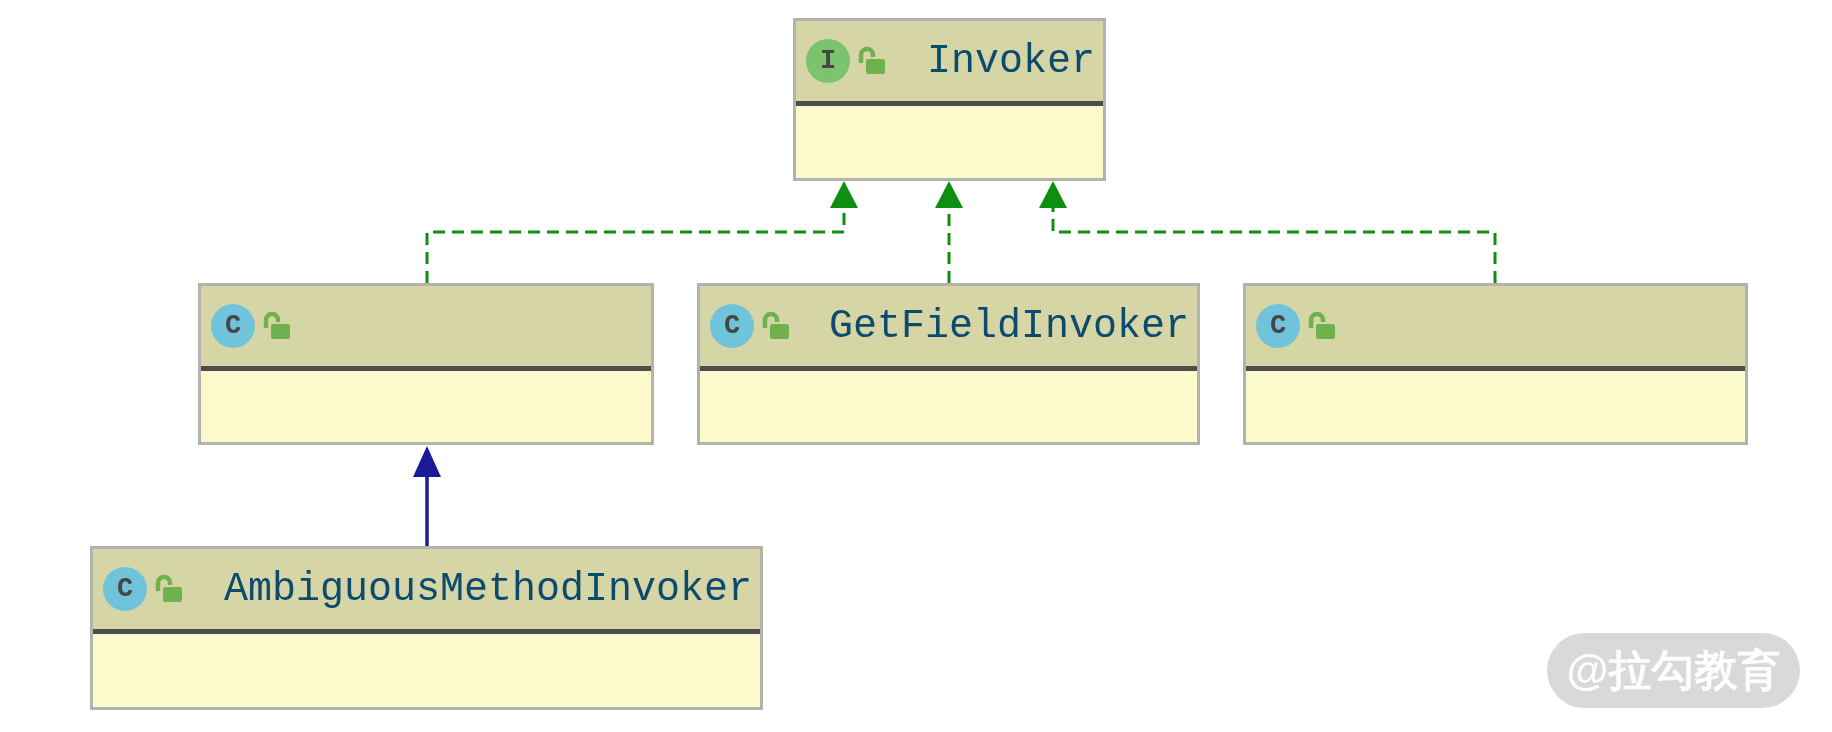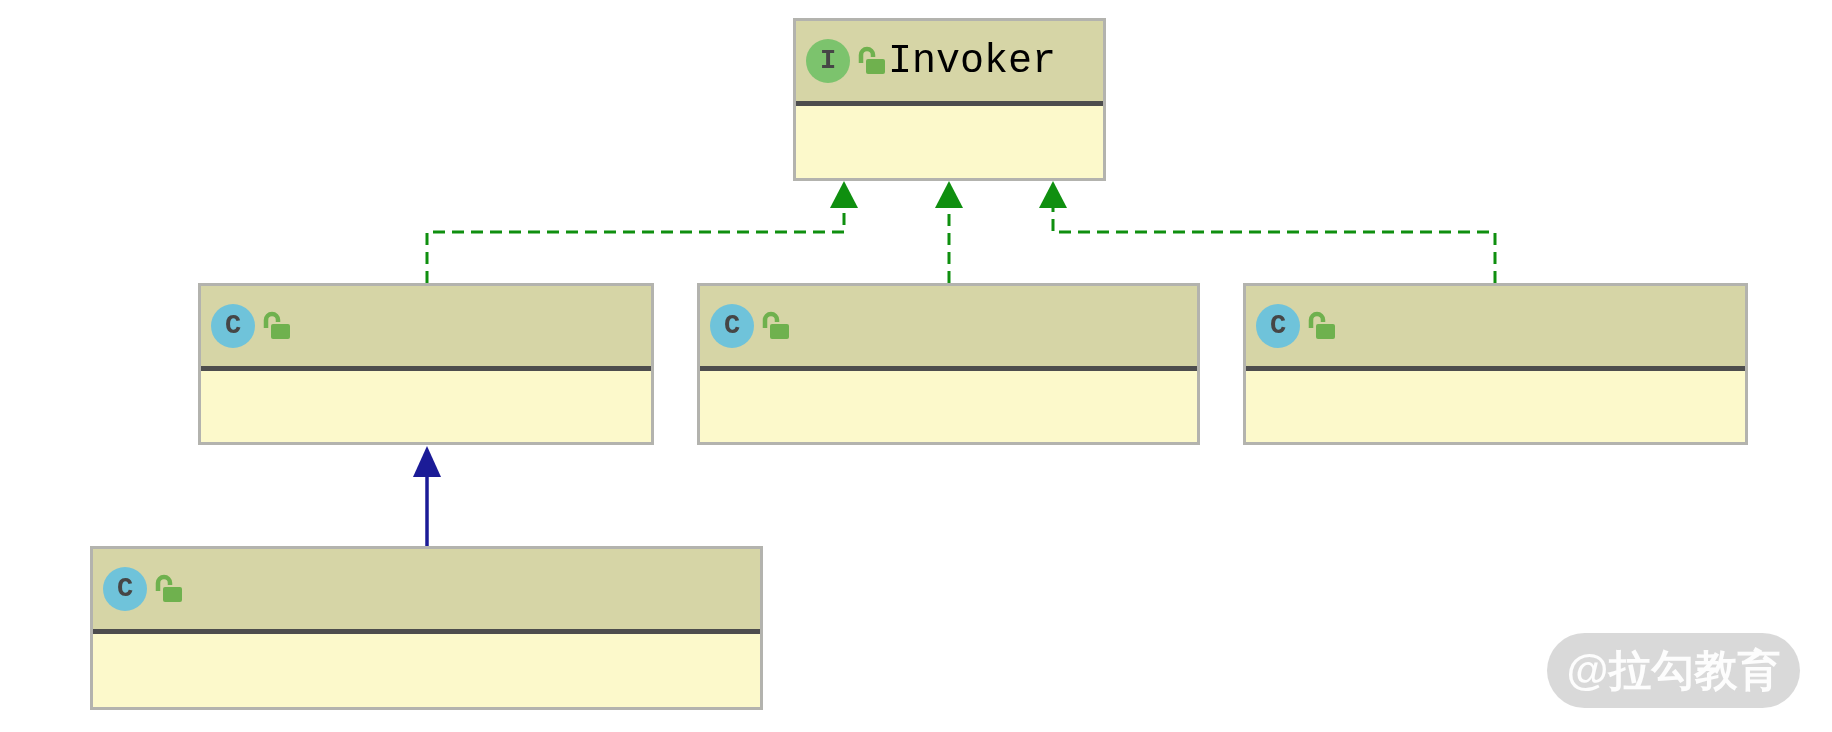--- a/index.html
+++ b/index.html
@@ -45,23 +45,23 @@
     font-size: 27px;
     font-weight: bold;
     color: #464646;
     flex: 0 0 44px;
   }
   .badge-interface { background: #7cc36d; }
   .badge-class     { background: #6fc3da; }
   .lock { margin-left: 6px; flex: 0 0 32px; height: 32px; }
   .uml-title {
     flex: 1 1 auto;
-    text-align: left;
+    text-align: right;
     font-size: 40px;
-    color: #000000;
+    color: #0c4a6e;
     white-space: nowrap;
     letter-spacing: 0;
   }
 
   
   #node-invoker   { left: 793px;  top: 18px;  width: 313px; height: 163px; }
   #node-method    { left: 198px;  top: 283px; width: 456px; height: 162px; }
   #node-getfield  { left: 697px;  top: 283px; width: 503px; height: 162px; }
   #node-setfield  { left: 1243px; top: 283px; width: 505px; height: 162px; }
   #node-ambiguous { left: 90px;   top: 546px; width: 673px; height: 164px; }
@@ -141,20 +141,21 @@
 
   <div class="uml-node" id="node-getfield">
     <div class="uml-header">
       <span class="badge badge-class">C</span>
       <span class="lock">
         <svg viewBox="0 0 32 32" width="32" height="32">
             <path d="M5 18 v-8 a6 6 0 0 1 12 0 v2" stroke="#6fb14e" stroke-width="4.5" fill="none"></path>
             <rect x="10" y="14" width="19" height="15" rx="2" fill="#6fb14e"></rect>
           </svg>
       </span>
+      <span class="uml-title">GetFieldInvoker</span>
     </div>
     <div class="uml-divider"></div>
     <div class="uml-body"></div>
   </div>
 
   <div class="uml-node" id="node-setfield">
     <div class="uml-header">
       <span class="badge badge-class">C</span>
       <span class="lock">
         <svg viewBox="0 0 32 32" width="32" height="32">
@@ -169,20 +170,21 @@
 
   <div class="uml-node" id="node-ambiguous">
     <div class="uml-header">
       <span class="badge badge-class">C</span>
       <span class="lock">
         <svg viewBox="0 0 32 32" width="32" height="32">
             <path d="M5 18 v-8 a6 6 0 0 1 12 0 v2" stroke="#6fb14e" stroke-width="4.5" fill="none"></path>
             <rect x="10" y="14" width="19" height="15" rx="2" fill="#6fb14e"></rect>
           </svg>
       </span>
+      <span class="uml-title">AmbiguousMethodInvoker</span>
     </div>
     <div class="uml-divider"></div>
     <div class="uml-body"></div>
   </div>
 
   <div class="watermark">@拉勾教育</div>
 
 </div>
 
 </body></html>

